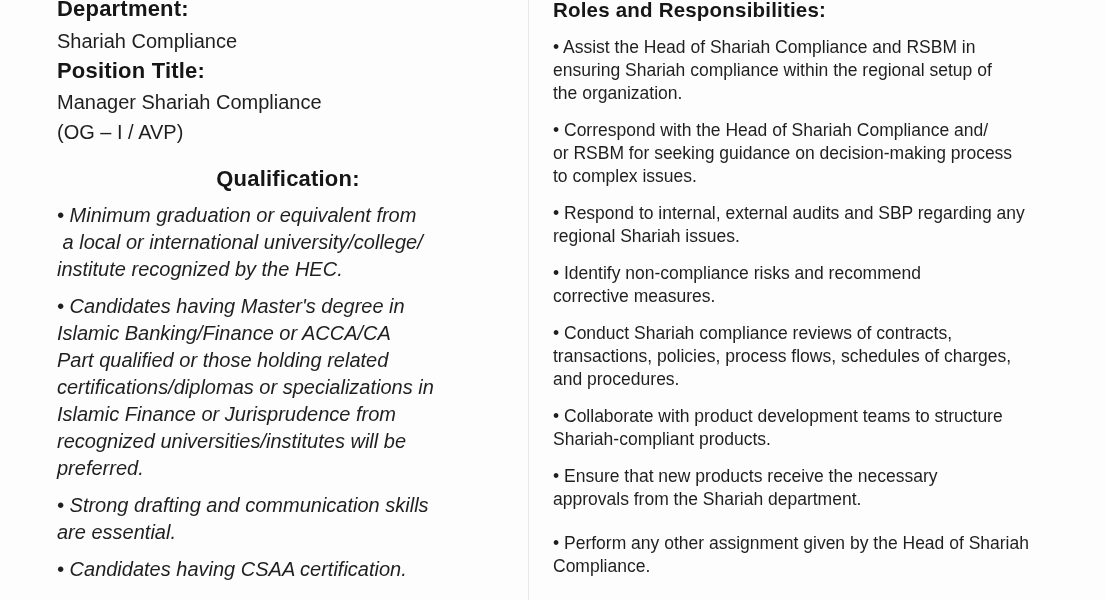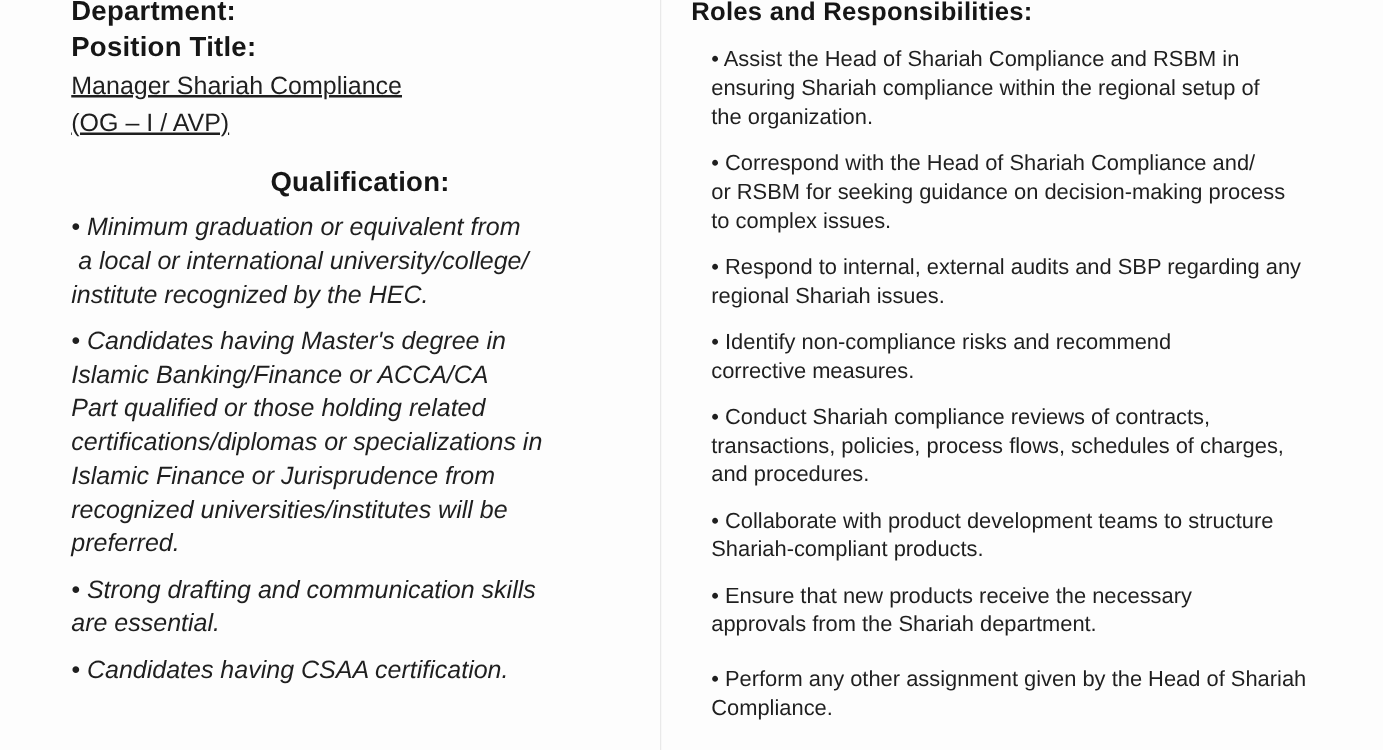--- a/index.html
+++ b/index.html
@@ -38,56 +38,56 @@
     letter-spacing: 0.2px;
     color: #161616;
   }
   .col-left .value {
     font-size: 20px;
     line-height: 28px;
     margin-top: 5px;
     white-space: pre-wrap;
   }
   .col-left .pos-heading { margin-top: 3px; }
-  .col-left .pos-value { line-height: 30px; margin-top: 3px; text-decoration: underline; }
+  .col-left .pos-value { line-height: 30px; margin-top: 3px; }
   .col-left .qual-heading { margin-top: 19px; text-align: center; }
   .col-left p.bullet {
     font-size: 20px;
     line-height: 27px;
     margin-top: 10px;
     white-space: pre-wrap;
     font-style: italic;
   }
   .col-right h2 {
     font-size: 20.5px;
     font-weight: 700;
     line-height: 25px;
     letter-spacing: 0.2px;
     color: #161616;
   }
   .col-right p.bullet {
     font-size: 17.5px;
     line-height: 23px;
     margin-top: 14px;
     white-space: pre-wrap;
-    margin-left: 16px;
   }
   .col-right p.clipped {
     margin-top: 21px;
   }
 </style>
 </head>
 <body>
 
 <div class="page">
 
   <div class="divider"></div>
 
   <div class="col-left">
     <h2>Department:</h2>
+    <div class="value">Shariah Compliance</div>
 
     <h2 class="pos-heading">Position Title:</h2>
     <div class="value pos-value">Manager Shariah Compliance
 (OG – I / AVP)</div>
 
     <h2 class="qual-heading">Qualification:</h2>
     <p class="bullet">• Minimum graduation or equivalent from
  a local or international university/college/
 institute recognized by the HEC.</p>
     <p class="bullet">• Candidates having Master's degree in

